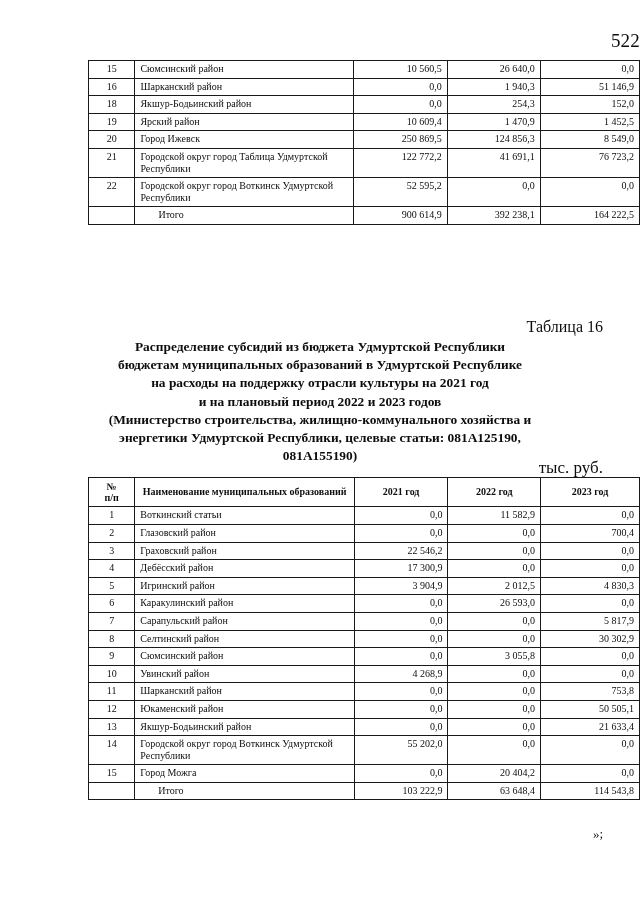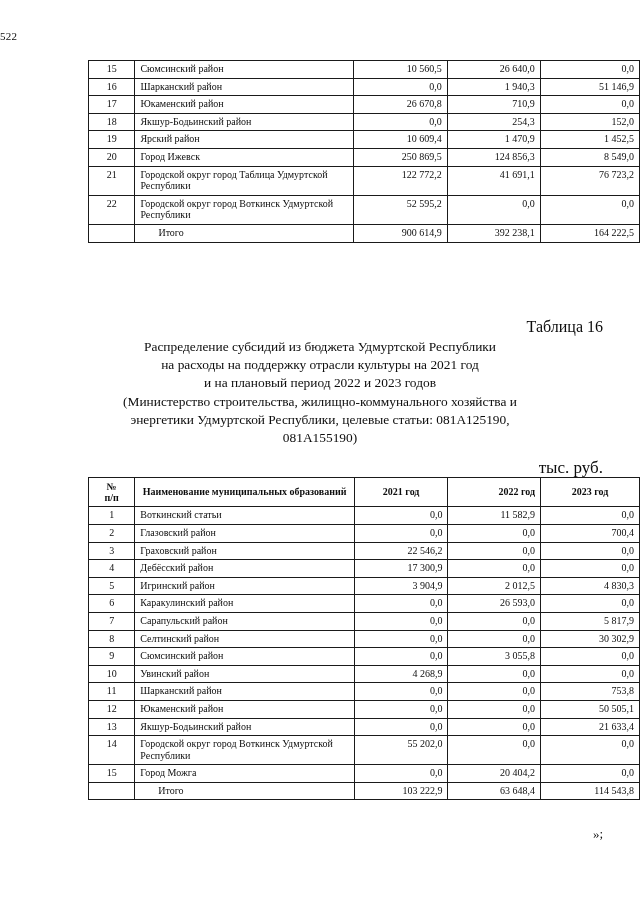--- a/index.html
+++ b/index.html
@@ -22,22 +22,22 @@
     height: 905px;
     box-sizing: border-box;
   }
 
   
   .page-number {
     position: absolute;
     top: 30px;
     left: 0;
     width: 640px;
-    text-align: left;
-    font-size: 11px;
+    text-align: right;
+    font-size: 19px;
     letter-spacing: 0.2px;
   }
 
   
   table.doc-table {
     border-collapse: collapse;
     table-layout: fixed;
     font-size: 10px;
     line-height: 1.16;
   }
@@ -72,21 +72,21 @@
     width: 603px;
     text-align: right;
     font-size: 16px;
   }
   .title-block {
     position: absolute;
     top: 338px;
     left: 70px;
     width: 500px;
     text-align: center;
-    font-weight: normal;
+    font-weight: bold;
     font-size: 13.4px;
     line-height: 1.36;
   }
   .title-block .tline { display: block; white-space: nowrap; }
 
   
   .units-note {
     position: absolute;
     top: 458px;
     left: 0;
@@ -138,27 +138,20 @@
             <td class="c-y3">0,0</td>
           </tr>
           <tr>
             <td class="c-num">16</td>
             <td class="c-name">Шарканский район</td>
             <td class="c-y1">0,0</td>
             <td class="c-y2">1 940,3</td>
             <td class="c-y3">51 146,9</td>
           </tr>
           <tr>
-            <td class="c-num">17</td>
-            <td class="c-name">Юкаменский район</td>
-            <td class="c-y1">26 670,8</td>
-            <td class="c-y2">710,9</td>
-            <td class="c-y3">0,0</td>
-          </tr>
-          <tr>
             <td class="c-num">18</td>
             <td class="c-name">Якшур-Бодьинский район</td>
             <td class="c-y1">0,0</td>
             <td class="c-y2">254,3</td>
             <td class="c-y3">152,0</td>
           </tr>
           <tr>
             <td class="c-num">19</td>
             <td class="c-name">Ярский район</td>
             <td class="c-y1">10 609,4</td>
@@ -194,40 +187,41 @@
             <td class="c-y3">164 222,5</td>
           </tr>
         </tbody>
     </table>
   </div>
 
   <div class="table-label">Таблица 16</div>
 
   <div class="title-block" id="title-block">
       <span class="tline">Распределение субсидий из бюджета Удмуртской Республики</span>
+      <span class="tline">бюджетам муниципальных образований в Удмуртской Республике</span>
       <span class="tline">на расходы на поддержку отрасли культуры на 2021 год</span>
       <span class="tline">и на плановый период 2022 и 2023 годов</span>
       <span class="tline">(Министерство строительства, жилищно-коммунального хозяйства и</span>
       <span class="tline">энергетики Удмуртской Республики, целевые статьи: 081А125190,</span>
       <span class="tline">081А155190)</span>
     </div>
 
   <div class="units-note">тыс. руб.</div>
 
   <div class="table-two-wrap">
     <table class="doc-table">
       <thead>
         <tr>
           <td class="c-num">
             <span>№</span><br>
             <span>п/п</span>
           </td>
           <td class="c-name" style="text-align:center">Наименование муниципальных образований</td>
           <td class="c-y1" style="text-align:center">2021 год</td>
-          <td class="c-y2" style="text-align:right">2022 год</td>
+          <td class="c-y2" style="text-align:center">2022 год</td>
           <td class="c-y3" style="text-align:center">2023 год</td>
         </tr>
       </thead>
       <tbody id="t2-body">
           <tr>
             <td class="c-num">1</td>
             <td class="c-name">Воткинский статьи</td>
             <td class="c-y1">0,0</td>
             <td class="c-y2">11 582,9</td>
             <td class="c-y3">0,0</td>

